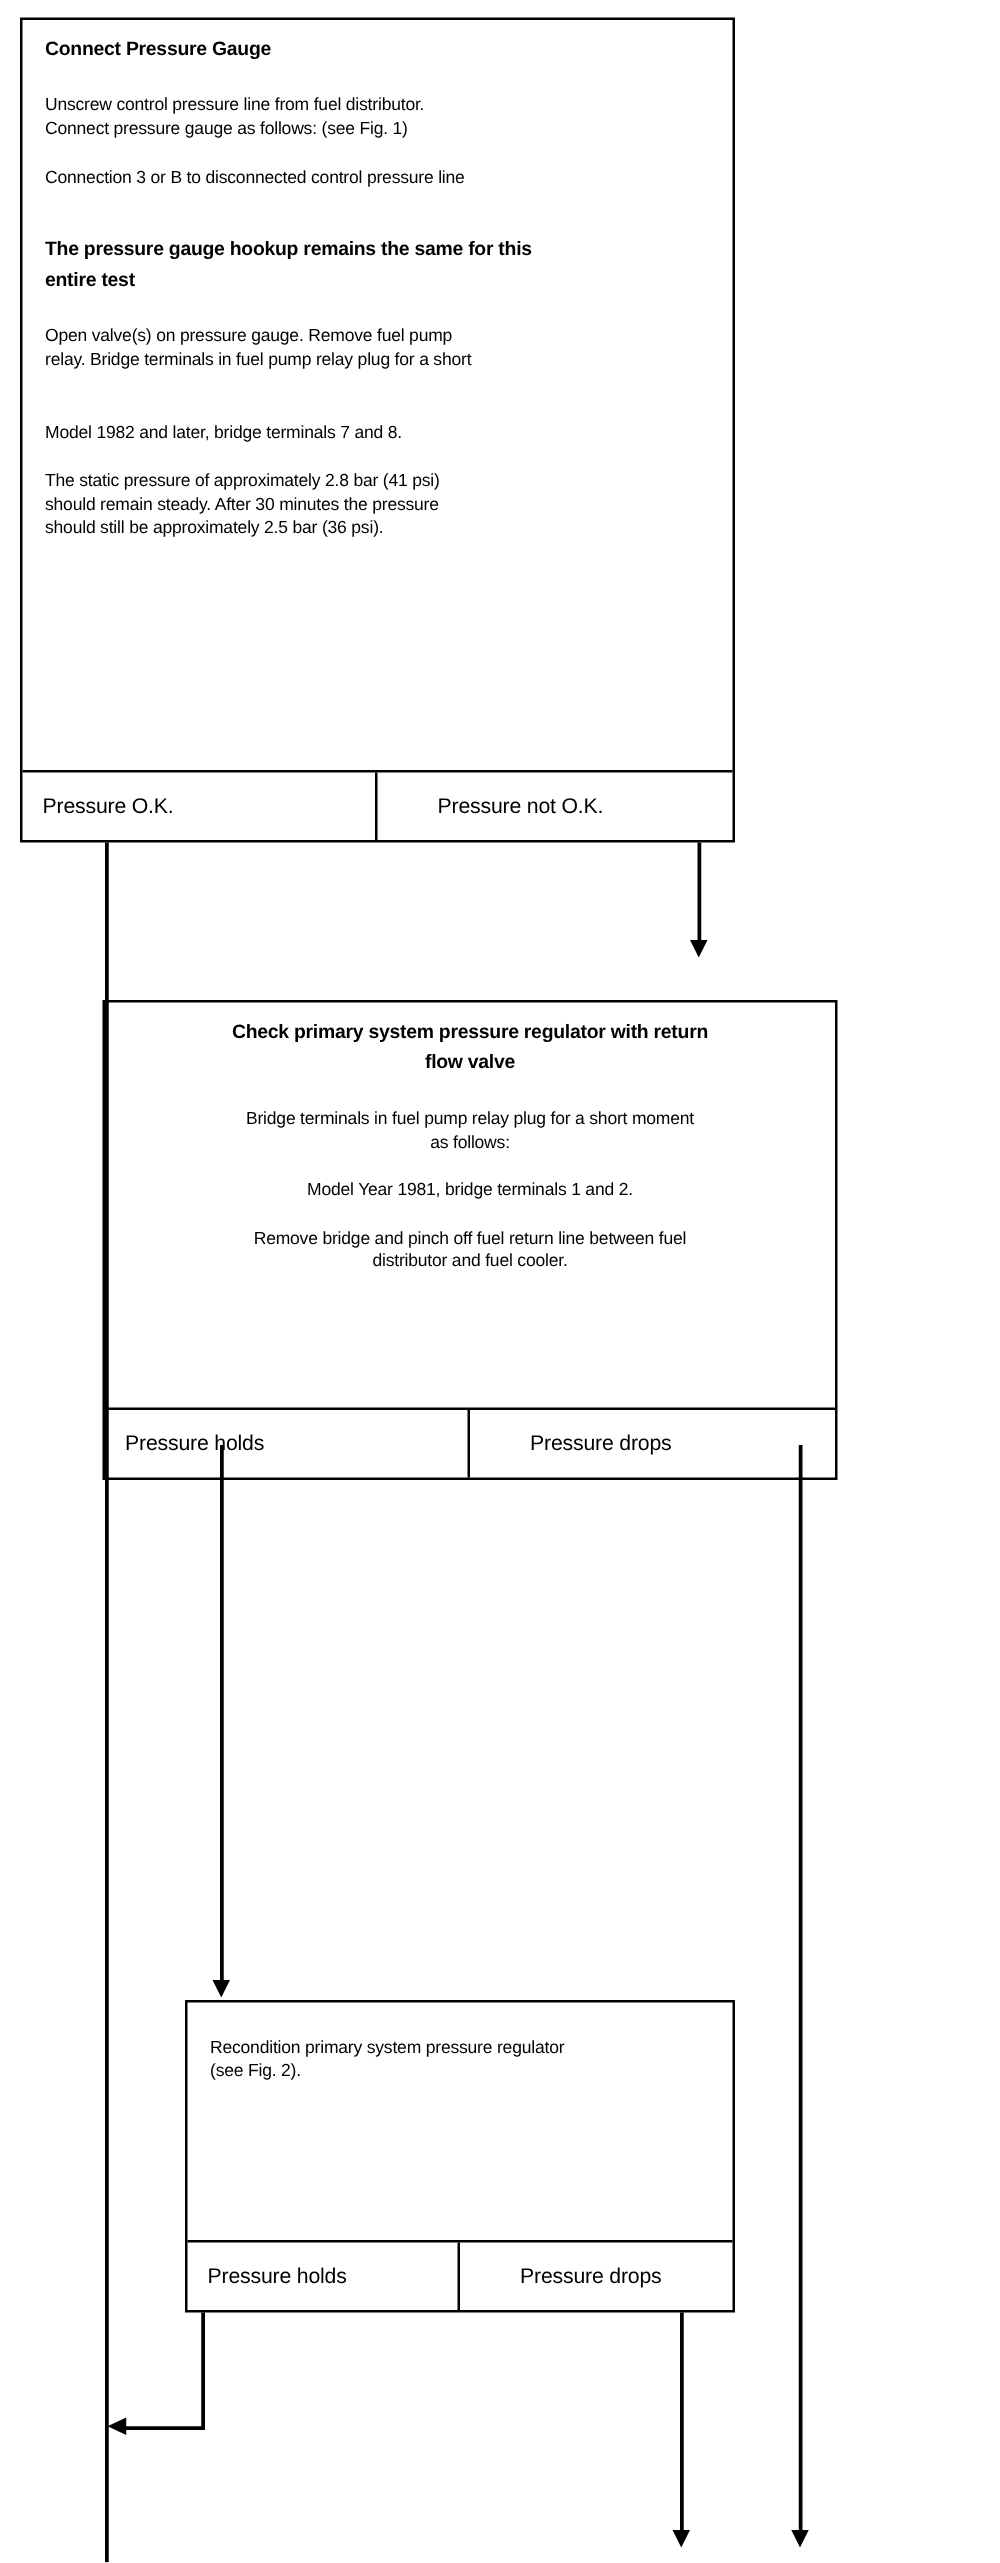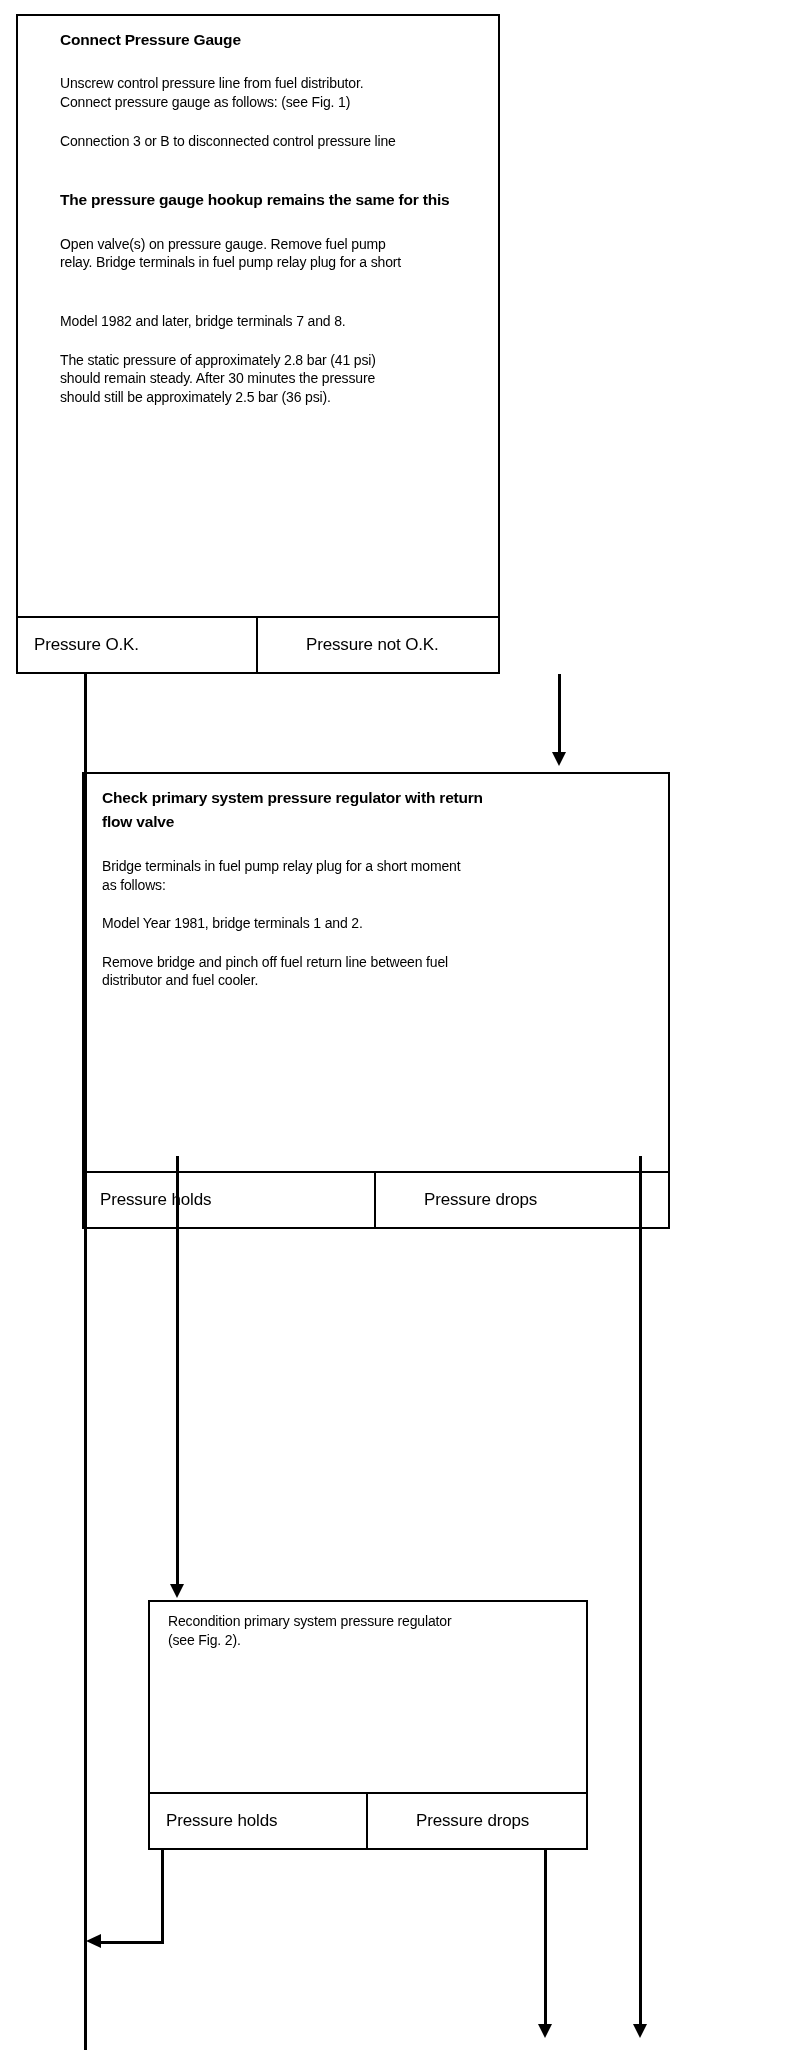--- a/index.html
+++ b/index.html
@@ -93,54 +93,55 @@
     border-top: 7px solid transparent;
     border-bottom: 7px solid transparent;
     border-right: 15px solid #000;
   }
 </style>
 </head>
 <body>
 
 <div id="page">
 
-  <div class="flowbox" style="left:16px; top:14px; width:484px; height:660px;padding-left:24px;">
+  <div class="flowbox" style="left:16px; top:14px; width:572px; height:660px;">
     <div class="body-pad">
       <div class="ftitle">Connect Pressure Gauge</div>
 
       <div class="gap-md"></div>
       <div class="para">Unscrew control pressure line from fuel distributor.</div>
       <div class="para">Connect pressure gauge as follows: (see Fig. 1)</div>
 
       <div class="gap-md"></div>
       <div class="para">Connection 3 or B to disconnected control pressure line</div>
 
       <div class="gap-xl"></div>
       <div class="ftitle">The pressure gauge hookup remains the same for this</div>
+      <div class="ftitle">entire test</div>
 
       <div class="gap-md"></div>
       <div class="para">Open valve(s) on pressure gauge. Remove fuel pump</div>
       <div class="para">relay. Bridge terminals in fuel pump relay plug for a short</div>
 
       <div class="gap-xl"></div>
       <div class="para">Model 1982 and later, bridge terminals 7 and 8.</div>
 
       <div class="gap-md"></div>
       <div class="para">The static pressure of approximately 2.8 bar (41 psi)</div>
       <div class="para">should remain steady. After 30 minutes the pressure</div>
       <div class="para">should still be approximately 2.5 bar (36 psi).</div>
     </div>
 
     <div class="footer-row">
       <div class="footer-cell left">Pressure O.K.</div>
       <div class="footer-cell right">Pressure not O.K.</div>
     </div>
   </div>
 
-  <div class="flowbox" style="left:82px; top:772px; width:588px; height:457px;">
+  <div class="flowbox" style="left:82px; top:800px; width:588px; height:384px;text-align:center;">
     <div class="body-pad">
       <div class="ftitle">Check primary system pressure regulator with return</div>
       <div class="ftitle">flow valve</div>
 
       <div class="gap-md"></div>
       <div class="para">Bridge terminals in fuel pump relay plug for a short moment</div>
       <div class="para">as follows:</div>
 
       <div class="gap-md"></div>
       <div class="para">Model Year 1981, bridge terminals 1 and 2.</div>
@@ -150,21 +151,21 @@
       <div class="para">distributor and fuel cooler.</div>
     </div>
 
     <div class="footer-row">
       <div class="footer-cell left">Pressure holds</div>
       <div class="footer-cell right">Pressure drops</div>
     </div>
   </div>
 
   <div class="flowbox" style="left:148px; top:1600px; width:440px; height:250px;">
-    <div class="body-pad" style="padding-top:10px;">
+    <div class="body-pad" style="padding-top:26px;">
       <div class="para">Recondition primary system pressure regulator</div>
       <div class="para">(see Fig. 2).</div>
       <div class="gap-sm"></div>
     </div>
 
     <div class="footer-row">
       <div class="footer-cell left">Pressure holds</div>
       <div class="footer-cell right">Pressure drops</div>
     </div>
   </div>

